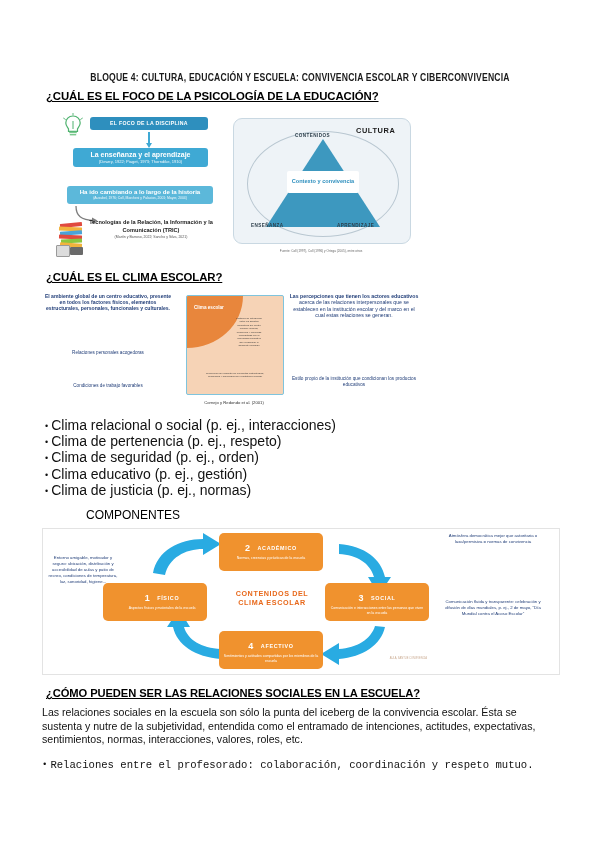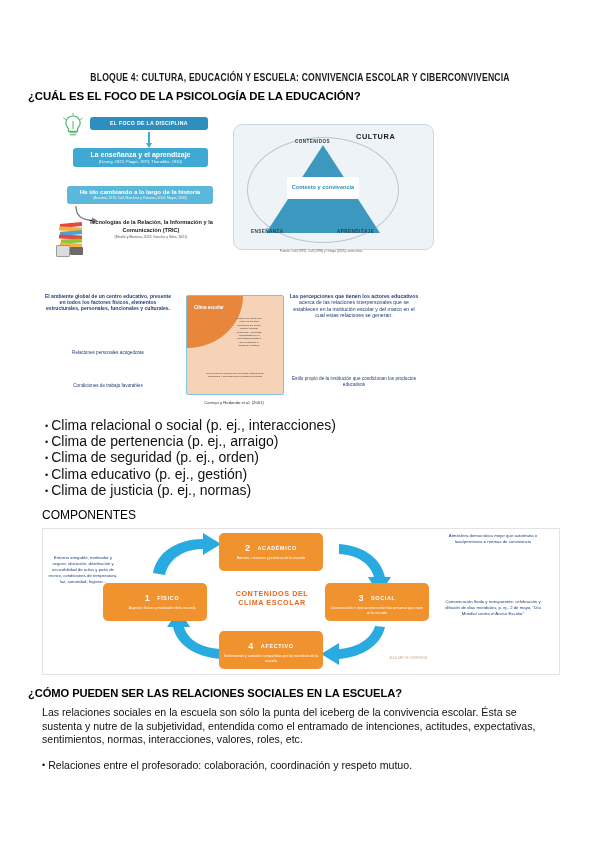--- a/index.html
+++ b/index.html
@@ -7,22 +7,22 @@
   .page{position:relative;width:600px;height:848px;background:#ffffff;}
 
   
   .bloque-title{
     position:absolute;top:70px;left:0;width:600px;text-align:center;
     font-family:"Liberation Sans",sans-serif;
     font-weight:bold;font-size:8.6px;letter-spacing:.2px;
     transform:scaleY(1.35);transform-origin:center top;color:#1a1a1a;
   }
   .q-head{
-    position:absolute;left:28px;font-weight:bold;font-size:11.4px;
-    color:#000;letter-spacing:-.1px;white-space:nowrap;
+    position:absolute;left:46px;font-weight:bold;font-size:11.4px;
+    text-decoration:underline;color:#000;letter-spacing:-.1px;white-space:nowrap;
   }
   .sec-head{position:absolute;left:42px;font-size:12px;color:#000;}
 
   
   .body-par{position:absolute;font-size:10.6px;line-height:13.6px;color:#111;text-align:left;}
   .bullets{position:absolute;left:45px;font-size:14px;line-height:15.2px;color:#111;}
   .bullets div:before{content:"\2022";font-size:9px;margin-right:3px;vertical-align:1px;}
 
   
   .fig{position:absolute;}
@@ -118,34 +118,35 @@
     <div class="book" style="left:4px;top:22px;width:22px;height:4px;background:#f2b33d;transform:rotate(4deg);"></div>
     <div class="book" style="left:0px;top:24px;width:12px;height:10px;background:#dcdcdc;border:1px solid #9a9a9a;border-radius:1px;"></div>
     <div class="book" style="left:14px;top:26px;width:13px;height:8px;background:#6a6a6a;border-radius:1px;"></div>
   </div>
 
   <div style="position:absolute;left:88px;top:219px;width:126px;text-align:center;">
     <div style="font-size:5.6px;font-weight:bold;line-height:1.35;color:#1a1a1a;">Tecnologías de la Relación, la Información y la Comunicación (TRIC)</div>
     <div style="font-size:3.5px;color:#555;margin-top:1px;">(Martín y Barroso, 2022; Sancho y Silva, 2021)</div>
   </div>
 
-  <div class="tri-panel" style="left:233px;top:124px;width:176px;height:124px;padding-left:23px;">
+  <div class="tri-panel" style="left:233px;top:118px;width:176px;height:124px;">
     <div class="tri-ellipse" style="left:13px;top:12px;width:150px;height:104px;"></div>
 
     <svg style="position:absolute;left:30px;top:18px;width:118px;height:92px;" viewBox="0 0 118 92">
       <polygon points="59,2 116,90 2,90" fill="#3d98bf"></polygon>
     </svg>
     <div class="cap-lbl" style="left:122px;top:7px;font-size:7.4px;color:#1a1a1a;letter-spacing:.6px;">CULTURA</div>
     <div class="cap-lbl" style="left:61px;top:14px;">CONTENIDOS</div>
     <div class="cap-lbl" style="left:17px;top:104px;">ENSEÑANZA</div>
     <div class="cap-lbl" style="left:103px;top:104px;">APRENDIZAJE</div>
     <div class="tri-center" style="left:53px;top:52px;width:72px;height:22px;">Contexto y convivencia</div>
   </div>
   <div class="src-note" style="left:233px;top:249px;width:176px;">Fuente: Coll (1997), Coll (1996) y Ortega (2005), entre otros</div>
 
+  <div class="q-head" style="top:271px;">¿CUÁL ES EL CLIMA ESCOLAR?</div>
 
   <div class="c-txt c-strong" style="left:44px;top:293px;width:128px;font-size:5.1px;">El ambiente global de un centro educativo, presente en todos los factores físicos, elementos estructurales, personales, funcionales y culturales.</div>
   <div class="c-txt" style="left:44px;top:350px;width:128px;font-size:4.6px;">Relaciones personales acogedoras</div>
   <div class="c-txt" style="left:44px;top:383px;width:128px;font-size:4.6px;">Condiciones de trabajo favorables</div>
 
   <div class="clima-card" style="left:186px;top:295px;width:96px;height:98px;">
     <div class="clima-quarter" style="width:56px;height:52px;"></div>
     <div class="clima-lbl" style="left:7px;top:9px;">Clima escolar</div>
     <div class="micro" style="left:34px;top:21px;width:56px;">
       Factores de interacción<br>entre los agentes<br>educativos del centro<br>escolar: normas,<br>relaciones y creencias<br>compartidas por la<br>comunidad educativa<br>que configuran el<br>ambiente percibido
@@ -157,27 +158,27 @@
   <div class="fig-cap" style="left:186px;top:400px;width:96px;">Cornejo y Redondo et al. (2001)</div>
 
   <div class="c-txt" style="left:288px;top:293px;width:132px;font-size:5.2px;">
     <span class="c-strong">Las percepciones que tienen los actores educativos</span>
     <span>acerca de las relaciones interpersonales que se establecen en la institución escolar y del marco en el cual estas relaciones se generan.</span>
   </div>
   <div class="c-txt" style="left:288px;top:376px;width:132px;font-size:4.7px;">Estilo propio de la institución que condicionan los productos educativos</div>
 
   <div class="bullets" style="top:418px;">
     <div>Clima relacional o social (p. ej., interacciones)</div>
-    <div>Clima de pertenencia (p. ej., arraigo)</div>
+    <div>Clima de pertenencia (p. ej., respeto)</div>
     <div>Clima de seguridad (p. ej., orden)</div>
     <div>Clima educativo (p. ej., gestión)</div>
     <div>Clima de justicia (p. ej., normas)</div>
   </div>
 
-  <div class="sec-head" style="top:508px;">COMPONENTES</div>
+  <div class="sec-head" style="top:508px;margin-left:44px;">COMPONENTES</div>
 
   <div class="comp-frame" style="left:42px;top:528px;width:516px;height:145px;">
 
     <div class="side-note" style="left:4px;top:26px;width:72px;">Entorno amigable, motivador y seguro: ubicación, distribución y accesibilidad de aulas y patio de recreo, condiciones de temperatura, luz, sonoridad, higiene...</div>
 
     <div style="position:absolute;left:84px;top:2px;width:306px;height:141px;">
 
       <svg style="position:absolute;left:0;top:0;width:306px;height:141px;" viewBox="0 0 306 141">
         <path d="M26 42 C30 20 52 8 76 8 L76 2 L94 13 L76 24 L76 18 C58 18 42 27 38 44 Z" fill="#29abe2"></path>
         <path d="M212 13 C238 15 254 28 258 46 L264 46 L252 64 L241 46 L247 46 C243 32 230 24 212 23 Z" fill="#29abe2"></path>
@@ -223,17 +224,17 @@
     </div>
 
     <div class="side-note" style="left:398px;top:4px;width:104px;">Atmósfera democrática mejor que autoritaria o laxa/permisiva = normas de convivencia</div>
     <div class="side-note" style="left:398px;top:70px;width:104px;">Comunicación fluida y transparente: celebración y difusión de días mundiales, p. ej., 2 de mayo, "Día Mundial contra el Acoso Escolar"</div>
   </div>
 
   <div class="q-head" style="top:687px;font-size:11.2px;">¿CÓMO PUEDEN SER LAS RELACIONES SOCIALES EN LA ESCUELA?</div>
 
   <div class="body-par" style="left:42px;top:706px;width:516px;">Las relaciones sociales en la escuela son sólo la punta del iceberg de la convivencia escolar. Ésta se sustenta y nutre de la subjetividad, entendida como el entramado de intenciones, actitudes, expectativas, sentimientos, normas, interacciones, valores, roles, etc.</div>
 
-  <div class="bullets" style="left:42px;top:758px;font-size:10.6px;">
+  <div class="bullets" style="left:42px;top:758px;font-size:10.6px;font-family:Liberation Mono, monospace;">
     <div>Relaciones entre el profesorado: colaboración, coordinación y respeto mutuo.</div>
   </div>
 
 </div>
 
 </body></html>

